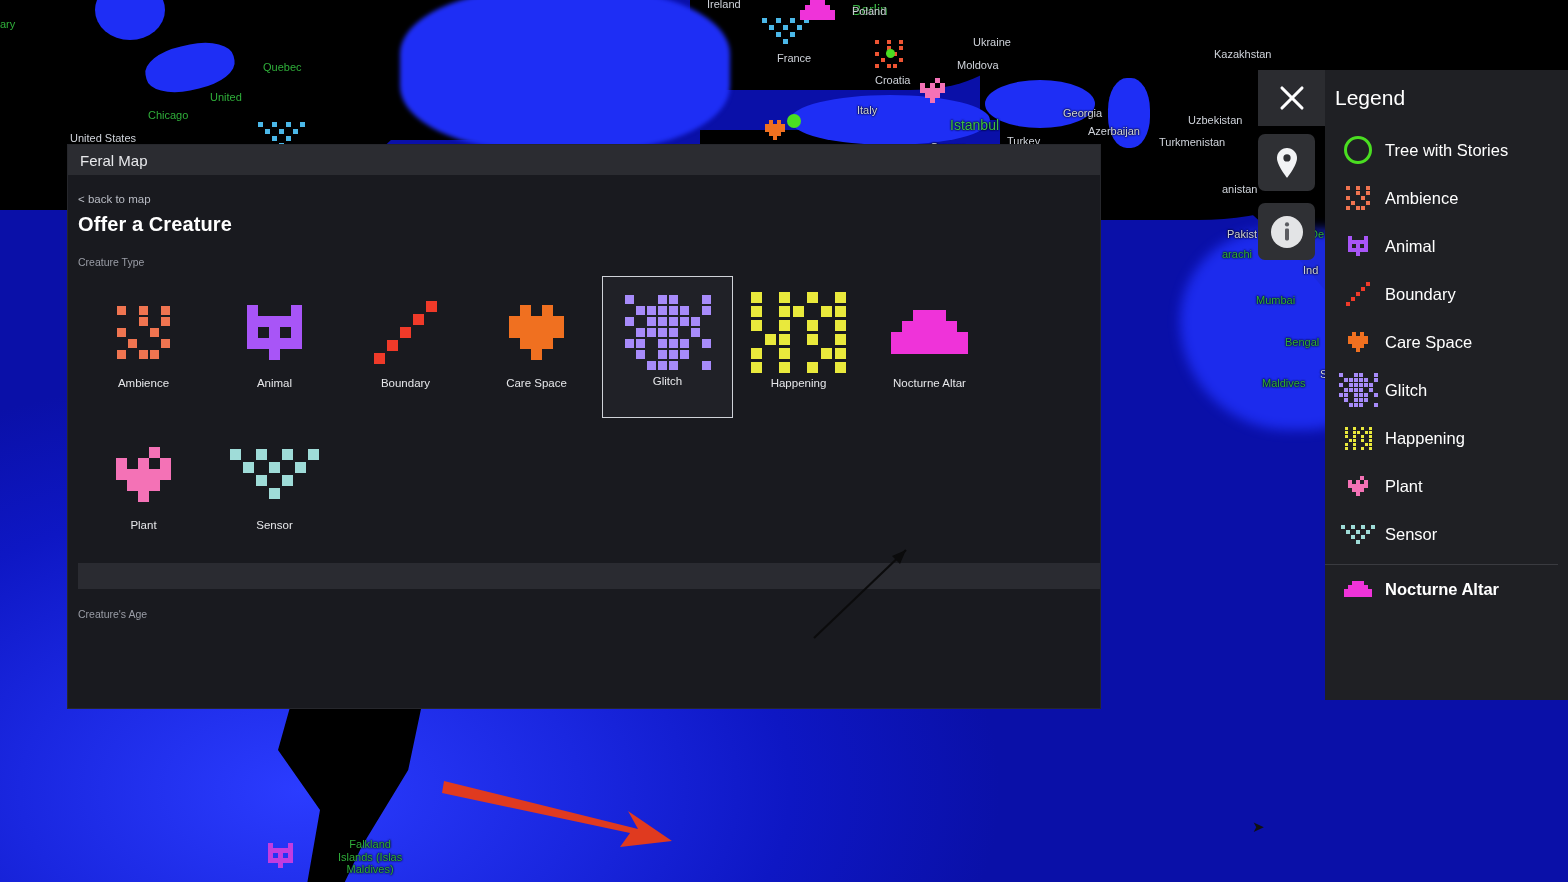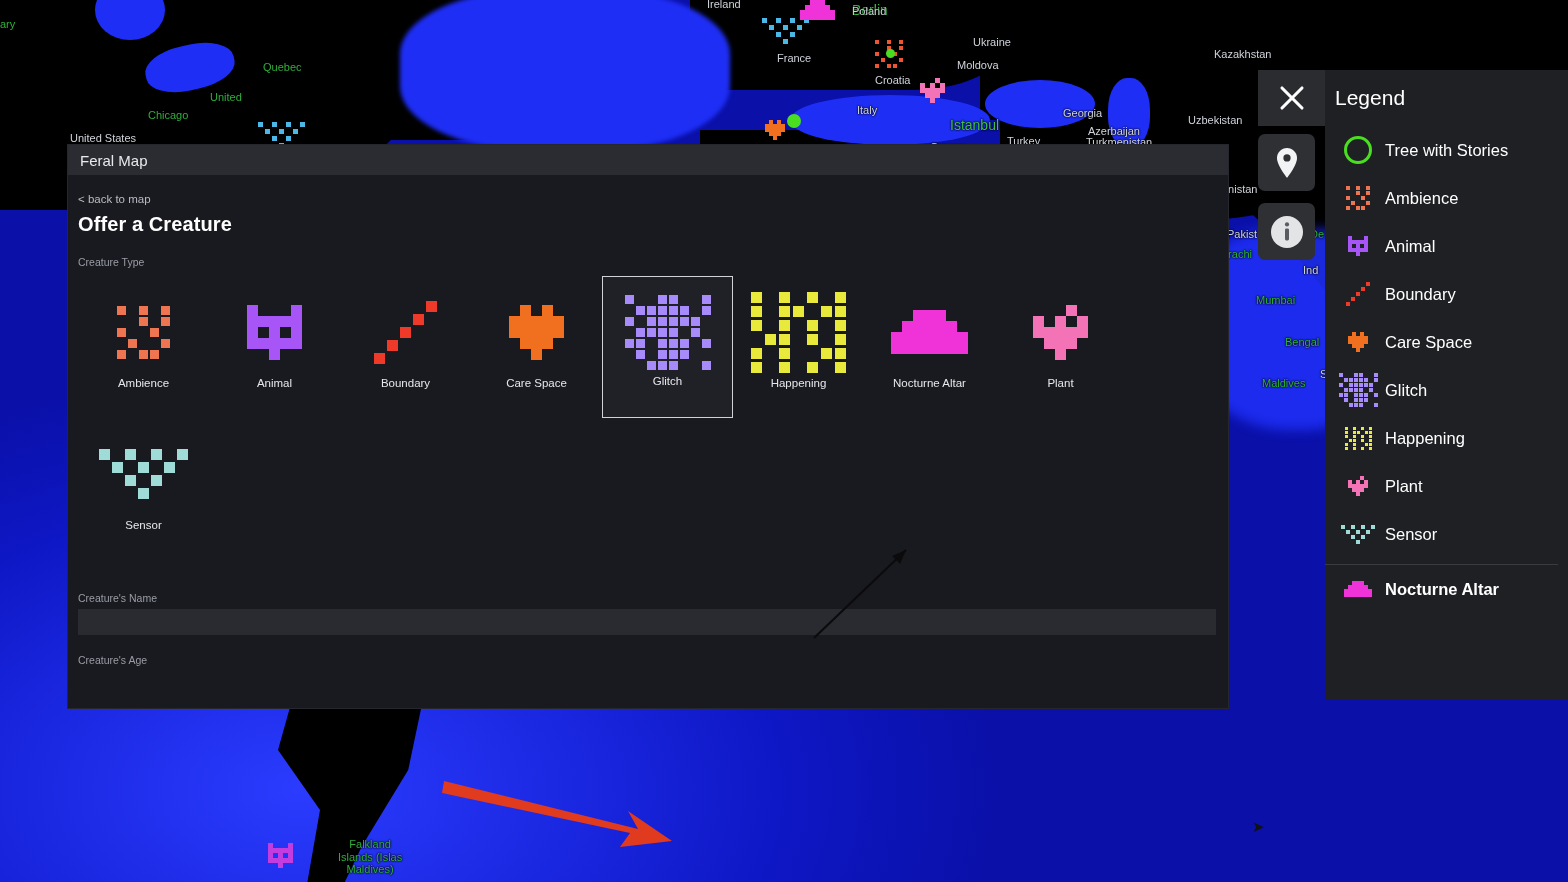--- a/index.html
+++ b/index.html
@@ -41,21 +41,21 @@
   .maplabel.big  { font-size: 14px; color: #3dbf48; }
 
   
   .pix { position: absolute; }
   .pix i { position: absolute; display: block; }
 
   
   #modal {
     position: absolute;
     left: 68px; top: 145px;
-    width: 1160px; height: 563px;
+    width: 1032px; height: 563px;
     background: #191a1f;
     box-shadow: 0 0 0 1px #26272c;
     overflow: hidden;
   }
   #modal-titlebar {
     height: 30px;
     background: #2b2c31;
     display: flex; align-items: center;
     padding: 0 12px;
   }
@@ -244,21 +244,21 @@
         <div class="maplabel grey" style="left: 777px; top: 52px;">France</div>
         <div class="maplabel grey" style="left: 875px; top: 74px;">Croatia</div>
         <div class="maplabel grey" style="left: 973px; top: 36px;">Ukraine</div>
         <div class="maplabel grey" style="left: 957px; top: 59px;">Moldova</div>
         <div class="maplabel grey" style="left: 857px; top: 104px;">Italy</div>
         <div class="maplabel big" style="left: 950px; top: 117px;">Istanbul</div>
         <div class="maplabel grey" style="left: 930px; top: 141px;">Greece</div>
         <div class="maplabel grey" style="left: 1007px; top: 135px;">Turkey</div>
         <div class="maplabel grey" style="left: 1063px; top: 107px;">Georgia</div>
         <div class="maplabel grey" style="left: 1088px; top: 125px;">Azerbaijan</div>
-        <div class="maplabel grey" style="left: 1086px; top: 136px;">Turkmenistan</div>
+        <div class="maplabel grey" style="left: 1159px; top: 136px;">Turkmenistan</div>
         <div class="maplabel grey" style="left: 1214px; top: 48px;">Kazakhstan</div>
         <div class="maplabel grey" style="left: 1188px; top: 114px;">Uzbekistan</div>
         <div class="maplabel grey" style="left: 1222px; top: 183px;">anistan</div>
         <div class="maplabel grey" style="left: 1227px; top: 228px;">Pakist</div>
         <div class="maplabel " style="left: 1222px; top: 248px;">arachi</div>
         <div class="maplabel " style="left: 1310px; top: 228px;">De</div>
         <div class="maplabel grey" style="left: 1303px; top: 264px;">Ind</div>
         <div class="maplabel " style="left: 1256px; top: 294px;">Mumbai</div>
         <div class="maplabel " style="left: 1285px; top: 336px;">Bengal</div>
         <div class="maplabel grey" style="left: 1320px; top: 368px;">Sr</div>
@@ -511,21 +511,20 @@
                 <i style="left: 65px; top: 13px; width: 11px; height: 11px; background: rgb(159, 220, 216);"></i>
                 <i style="left: 26px; top: 26px; width: 11px; height: 11px; background: rgb(159, 220, 216);"></i>
                 <i style="left: 52px; top: 26px; width: 11px; height: 11px; background: rgb(159, 220, 216);"></i>
                 <i style="left: 39px; top: 39px; width: 11px; height: 11px; background: rgb(159, 220, 216);"></i>
               </span>
             </div>
             <div class="cname">Sensor</div>
           </div>
         </div>
 
-    <div class="field-label" style="margin-top:34px;">Creature's Name</div>
     <input class="tinput" type="text" placeholder="" style="">
 
     <div class="field-label" style="margin-top:19px;">Creature's Age</div>
   </div>
 
   <svg id="anno-arrow" width="110" height="105">
     <line x1="6" y1="98" x2="98" y2="10" stroke="#0b0b0c" stroke-width="2.2"></line>
     <path d="M98 10 L84 16 L92 24 Z" fill="#0b0b0c"></path>
   </svg>
 </div>

